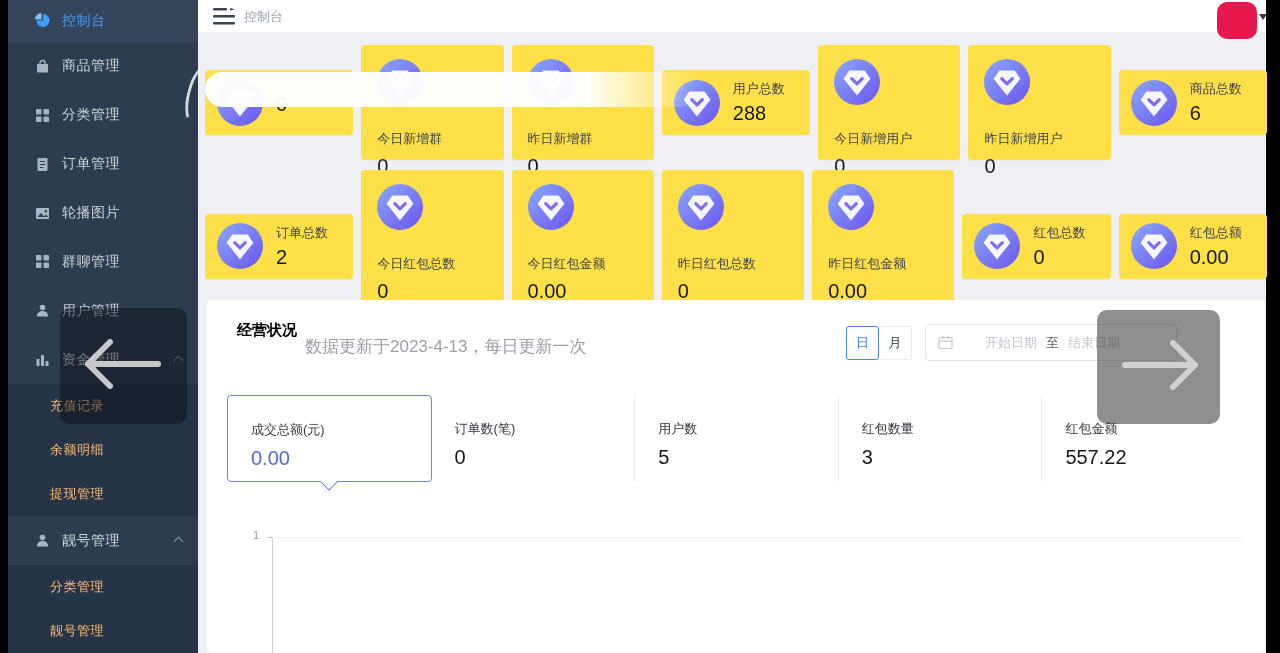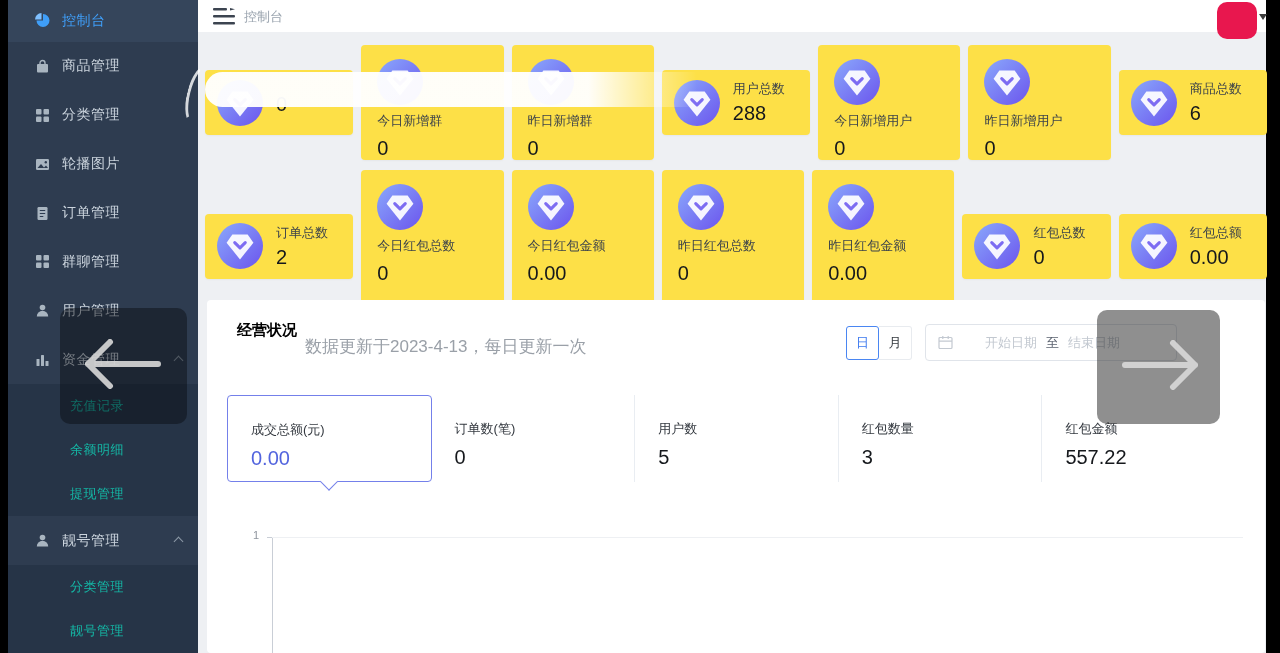--- a/index.html
+++ b/index.html
@@ -8,38 +8,38 @@
 
   
   .sidebar { position:absolute; left:8px; top:0; width:190px; height:653px; background:#2e3c50; display:flex; flex-direction:column; }
   .mi { display:flex; align-items:center; height:49px; padding-left:27px; position:relative; cursor:pointer; }
   .mi .lbl { margin-left:12px; font-size:14px; color:#ccd5de; letter-spacing:.5px; }
   .mi.active { background:#35455b; height:42px; }
   .mi.active .lbl { color:#3f9ef8; }
   .mi .ic { width:15px; height:15px; display:inline-flex; }
   .caret-up { position:absolute; right:16px; top:22px; width:7px; height:7px; border-left:1.5px solid #8d9aa7; border-top:1.5px solid #8d9aa7; transform:rotate(45deg); }
   .subblock { background:#263447; }
-  .smi { display:flex; align-items:center; height:44px; padding-left:62px; font-size:13px; color:#14b8a6; cursor:pointer; letter-spacing:.5px; }
+  .smi { display:flex; align-items:center; height:44px; padding-left:42px; font-size:13px; color:#fdba74; cursor:pointer; letter-spacing:.5px; }
   .subblock.grow { flex:1; }
 
   
   .main { position:absolute; left:198px; top:0; width:1068px; height:653px; background:#eef0f3; }
   .header { position:relative; height:32px; background:#fff; z-index:3; }
   .hamb { position:absolute; left:15px; top:8px; width:22px; height:17px; cursor:pointer; }
   .crumb { position:absolute; left:46px; top:8px; font-size:13px; color:#98a2ad; }
   .avatar { position:absolute; left:1019px; top:2px; width:40px; height:37px; background:#e8174e; border-radius:10px; z-index:4; cursor:pointer; }
   .ava-caret { position:absolute; left:1061px; top:14px; width:0; height:0; border:4px solid transparent; border-top:6px solid #3c3c3c; z-index:4; cursor:pointer; }
 
   
   .crow { position:absolute; left:7px; width:1062px; display:flex; gap:8px; }
   .row1 { top:45px; height:115px; }
   .row2 { top:170px; height:152px; }
   .card { flex:1; background:#fde047; border-radius:4px; box-shadow:0 1px 2px rgba(0,0,0,.04); }
   .card.tall { padding:14px 0 0 16px; }
-  .card.tall .clabel { margin-top:3px; }
+  .card.tall .clabel { margin-top:21px; }
   .card.tall .cvalue { margin-top:7px; }
   .card.short { height:65px; align-self:center; display:flex; align-items:center; padding:0 10px 0 12px; gap:13px; }
   .card.short .ct { display:flex; flex-direction:column; gap:4px; min-width:0; }
   .clabel { font-size:13px; color:#3d434a; white-space:nowrap; }
   .cvalue { font-size:20px; color:#15181c; }
   .gem { width:46px; height:46px; display:inline-block; flex:0 0 46px; }
 
   
   .ghost { position:absolute; left:7px; top:72px; width:492px; height:35px;
     background:linear-gradient(90deg, rgba(255,255,255,.96) 0%, rgba(255,255,255,.96) 78%, rgba(255,255,255,0) 100%);
@@ -124,35 +124,35 @@
             <rect x="8.5" y="1" width="5.5" height="5.5" rx="1"></rect>
             <rect x="1" y="8.5" width="5.5" height="5.5" rx="1"></rect>
             <rect x="8.5" y="8.5" width="5.5" height="5.5" rx="1"></rect>
           </svg>
         </span>
       <span class="lbl">分类管理</span>
     </div>
     <div class="mi">
       <span class="ic">
           <svg viewBox="0 0 15 15">
+            <rect x="2.5" y="1" width="10" height="13" rx="1.2" fill="#a9b5c0"></rect>
+            <path d="M4.8 4.5h5.4M4.8 7.5h5.4M4.8 10.5h3.5" stroke="#2e3c50" stroke-width="1.1"></path>
+          </svg>
+        </span>
+      <span class="lbl">订单管理</span>
+    </div>
+    <div class="mi">
+      <span class="ic">
+          <svg viewBox="0 0 15 15">
             <rect x="1" y="2" width="13" height="11" rx="1.2" fill="#a9b5c0"></rect>
             <path d="M2.5 11l3.5-4 3 3.5 2-2 2 2.5z" fill="#2e3c50"></path>
             <circle cx="10.8" cy="5.2" r="1.2" fill="#2e3c50"></circle>
           </svg>
         </span>
       <span class="lbl">轮播图片</span>
-    </div>
-    <div class="mi">
-      <span class="ic">
-          <svg viewBox="0 0 15 15">
-            <rect x="2.5" y="1" width="10" height="13" rx="1.2" fill="#a9b5c0"></rect>
-            <path d="M4.8 4.5h5.4M4.8 7.5h5.4M4.8 10.5h3.5" stroke="#2e3c50" stroke-width="1.1"></path>
-          </svg>
-        </span>
-      <span class="lbl">订单管理</span>
     </div>
     <div class="mi">
       <span class="ic">
           <svg viewBox="0 0 15 15" fill="#a9b5c0">
             <rect x="1" y="1" width="5.5" height="5.5" rx="1"></rect>
             <rect x="8.5" y="1" width="5.5" height="5.5" rx="1"></rect>
             <rect x="1" y="8.5" width="5.5" height="5.5" rx="1"></rect>
             <rect x="8.5" y="8.5" width="5.5" height="5.5" rx="1"></rect>
           </svg>
         </span>

